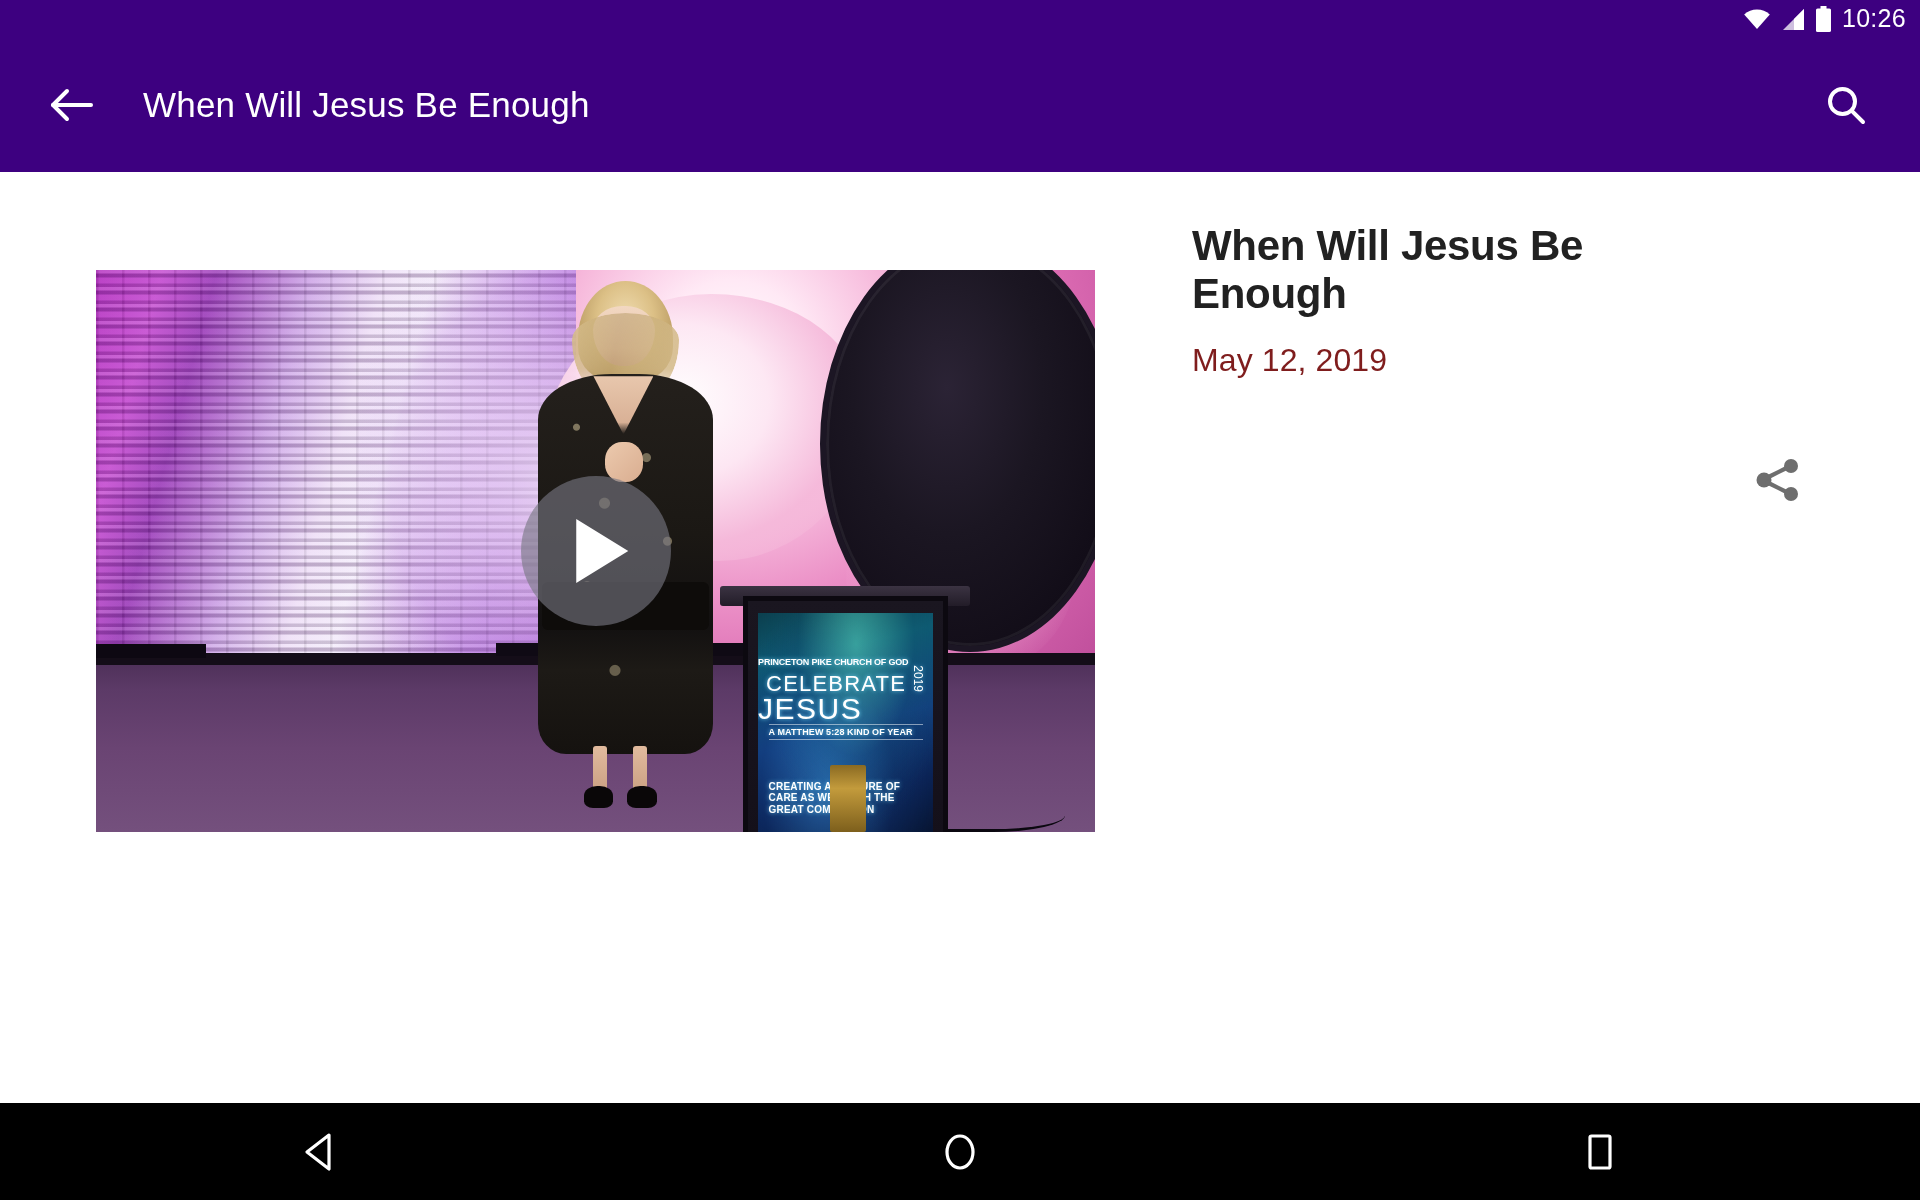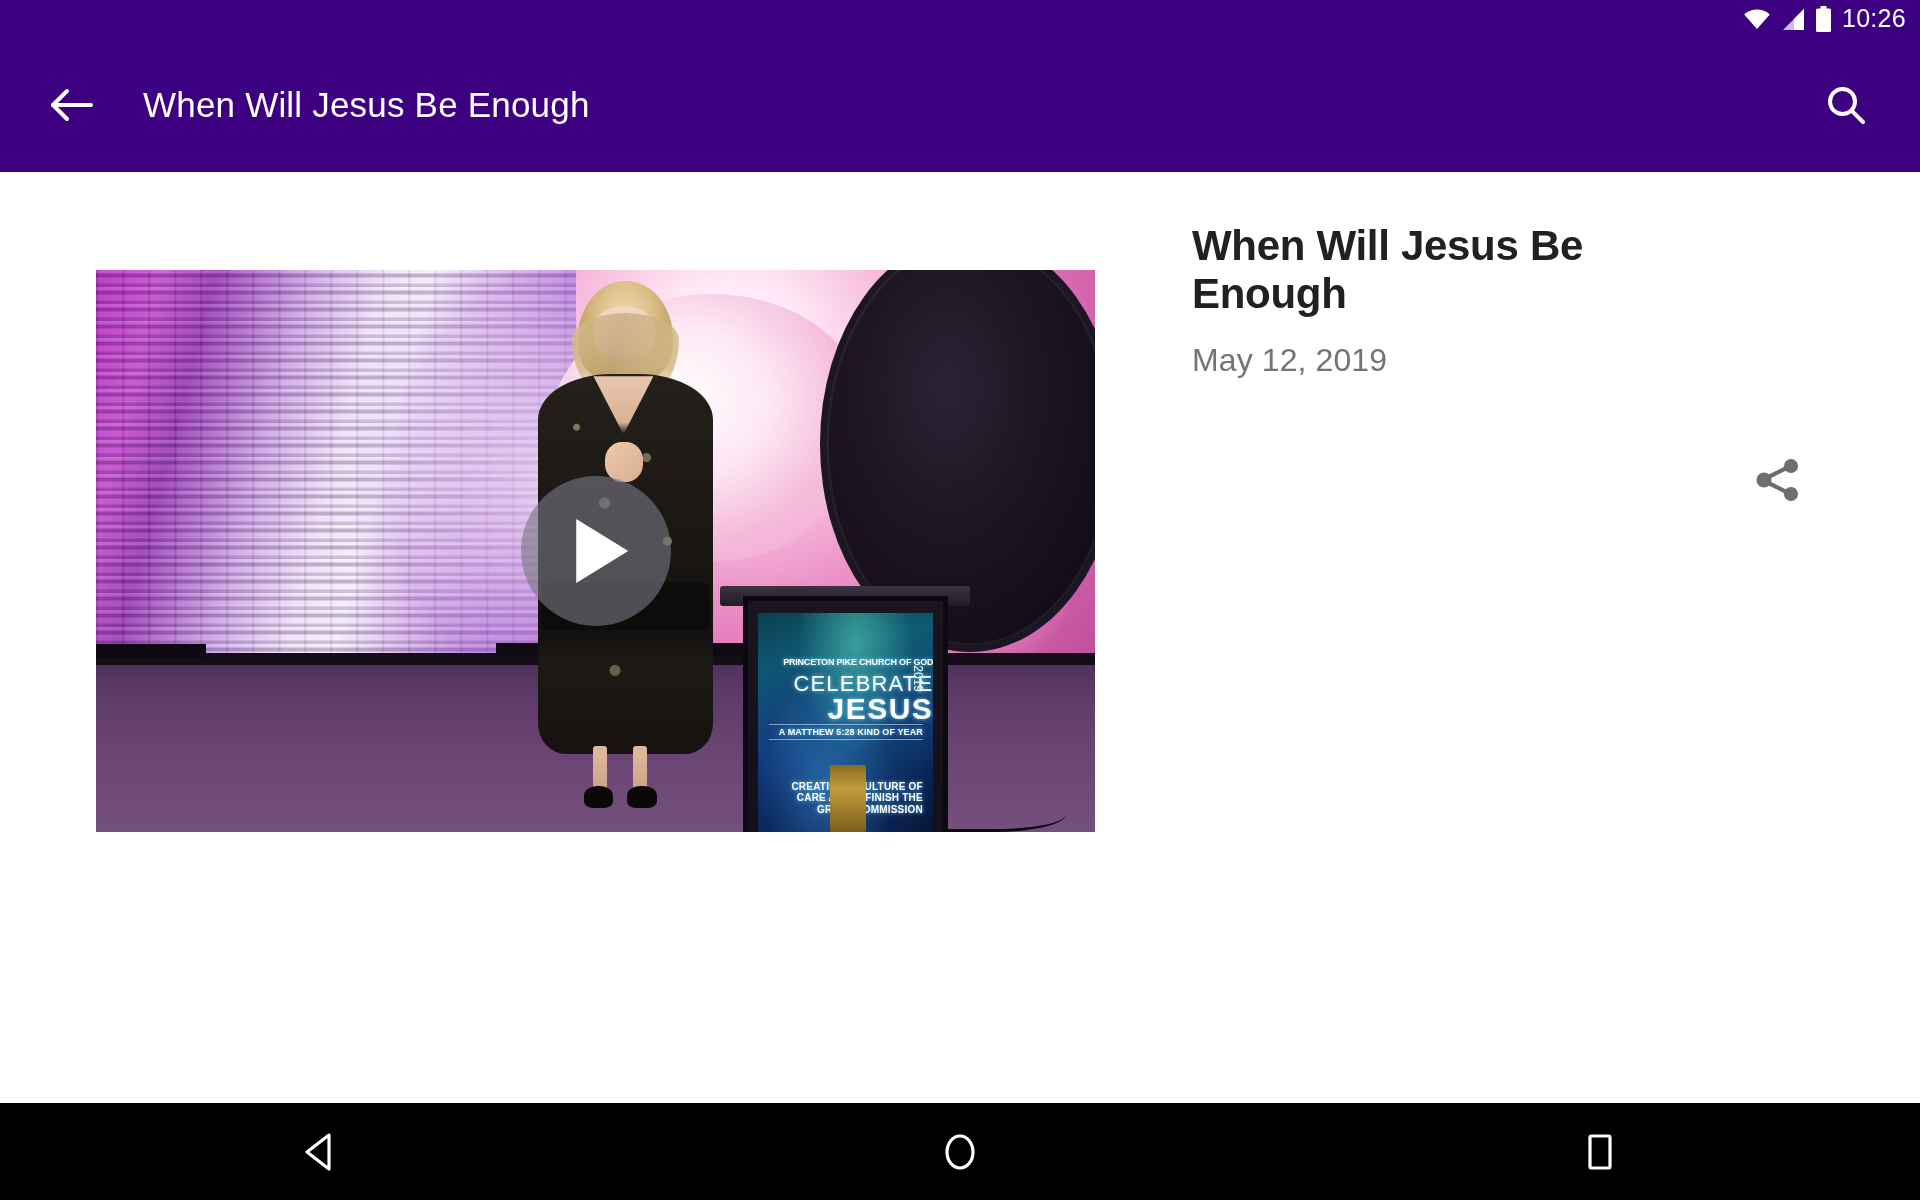--- a/index.html
+++ b/index.html
@@ -188,26 +188,26 @@
     border-radius:3px;
   }
   .pod-screen{
     position:absolute; inset:5% 5% 2% 5%;
     background:
       radial-gradient(ellipse at 56% 14%, rgba(90,220,190,.55) 0%, rgba(20,90,110,.2) 42%, rgba(0,0,0,0) 70%),
       radial-gradient(ellipse at 40% 78%, rgba(60,150,230,.55) 0%, rgba(20,60,130,.3) 45%, rgba(0,0,0,0) 75%),
       linear-gradient(165deg, #0b3f4e 0%, #0d5a72 22%, #123f7e 52%, #0a2152 78%, #06132f 100%);
     overflow:hidden;
   }
-  .pod-txt{ position:absolute; left:0; right:0; text-align:right;
+  .pod-txt{ position:absolute; left:0; right:0; text-align:left;
             color:#ffffff; font-family:"Liberation Sans", sans-serif;
             text-shadow:0 0 4px rgba(120,220,255,.85); white-space:nowrap; }
   .pod-l1{ top:20%;  font-size:9px;  letter-spacing:-.2px; font-weight:700; }
   .pod-l2{ top:26.5%; font-size:22px; letter-spacing:1.2px; font-weight:400;margin-left:8px; }
-  .pod-l3{ top:36%;  font-size:30px; letter-spacing:1.5px; font-weight:700; }
+  .pod-l3{ top:36%;  font-size:30px; letter-spacing:1.5px; font-weight:400; }
   .pod-yr{ position:absolute; top:36%; right:5%; font-size:12px;
            color:#fff; transform:rotate(90deg); transform-origin:right top;
            text-shadow:0 0 4px rgba(120,220,255,.8); }
   .pod-l4{ top:50.5%; font-size:9px; letter-spacing:.1px; font-weight:700;
            border-top:1px solid rgba(255,255,255,.5);
            border-bottom:1px solid rgba(255,255,255,.5);
            padding:2px 0; margin:0 6%; }
   .pod-l5{ top:76%; font-size:10px; line-height:1.18; font-weight:700;
            letter-spacing:.2px; white-space:normal; padding:0 6%; }
   .pod-stand{
@@ -233,21 +233,21 @@
     border-top:32px solid transparent;
     border-bottom:32px solid transparent;
   }
 
   
   .info{ position:absolute; left:1192px; top:50px; width:560px; }
   .info-title{
     font-size:42px; font-weight:700; color:#212121; line-height:1.15;
     letter-spacing:-.3px; width:450px;
   }
-  .info-date{ margin-top:23px; font-size:32px; color:#737373; letter-spacing:.1px; }
+  .info-date{ margin-top:23px; font-size:32px; color:#7f1d1d; letter-spacing:.1px; }
   .info-speaker{ margin-top:9px; font-size:32px; color:#8a8a8a; letter-spacing:.1px; }
   .share-btn{
     position:absolute; left:1742px; top:272px; width:72px; height:72px;
     display:flex; align-items:center; justify-content:center; cursor:pointer;
   }
   .note-btn{
     position:absolute; left:1199px; top:590px; width:308px; height:76px;
     background:#eeeeef; border:none; cursor:pointer;
     display:flex; align-items:center; justify-content:center;
   }

